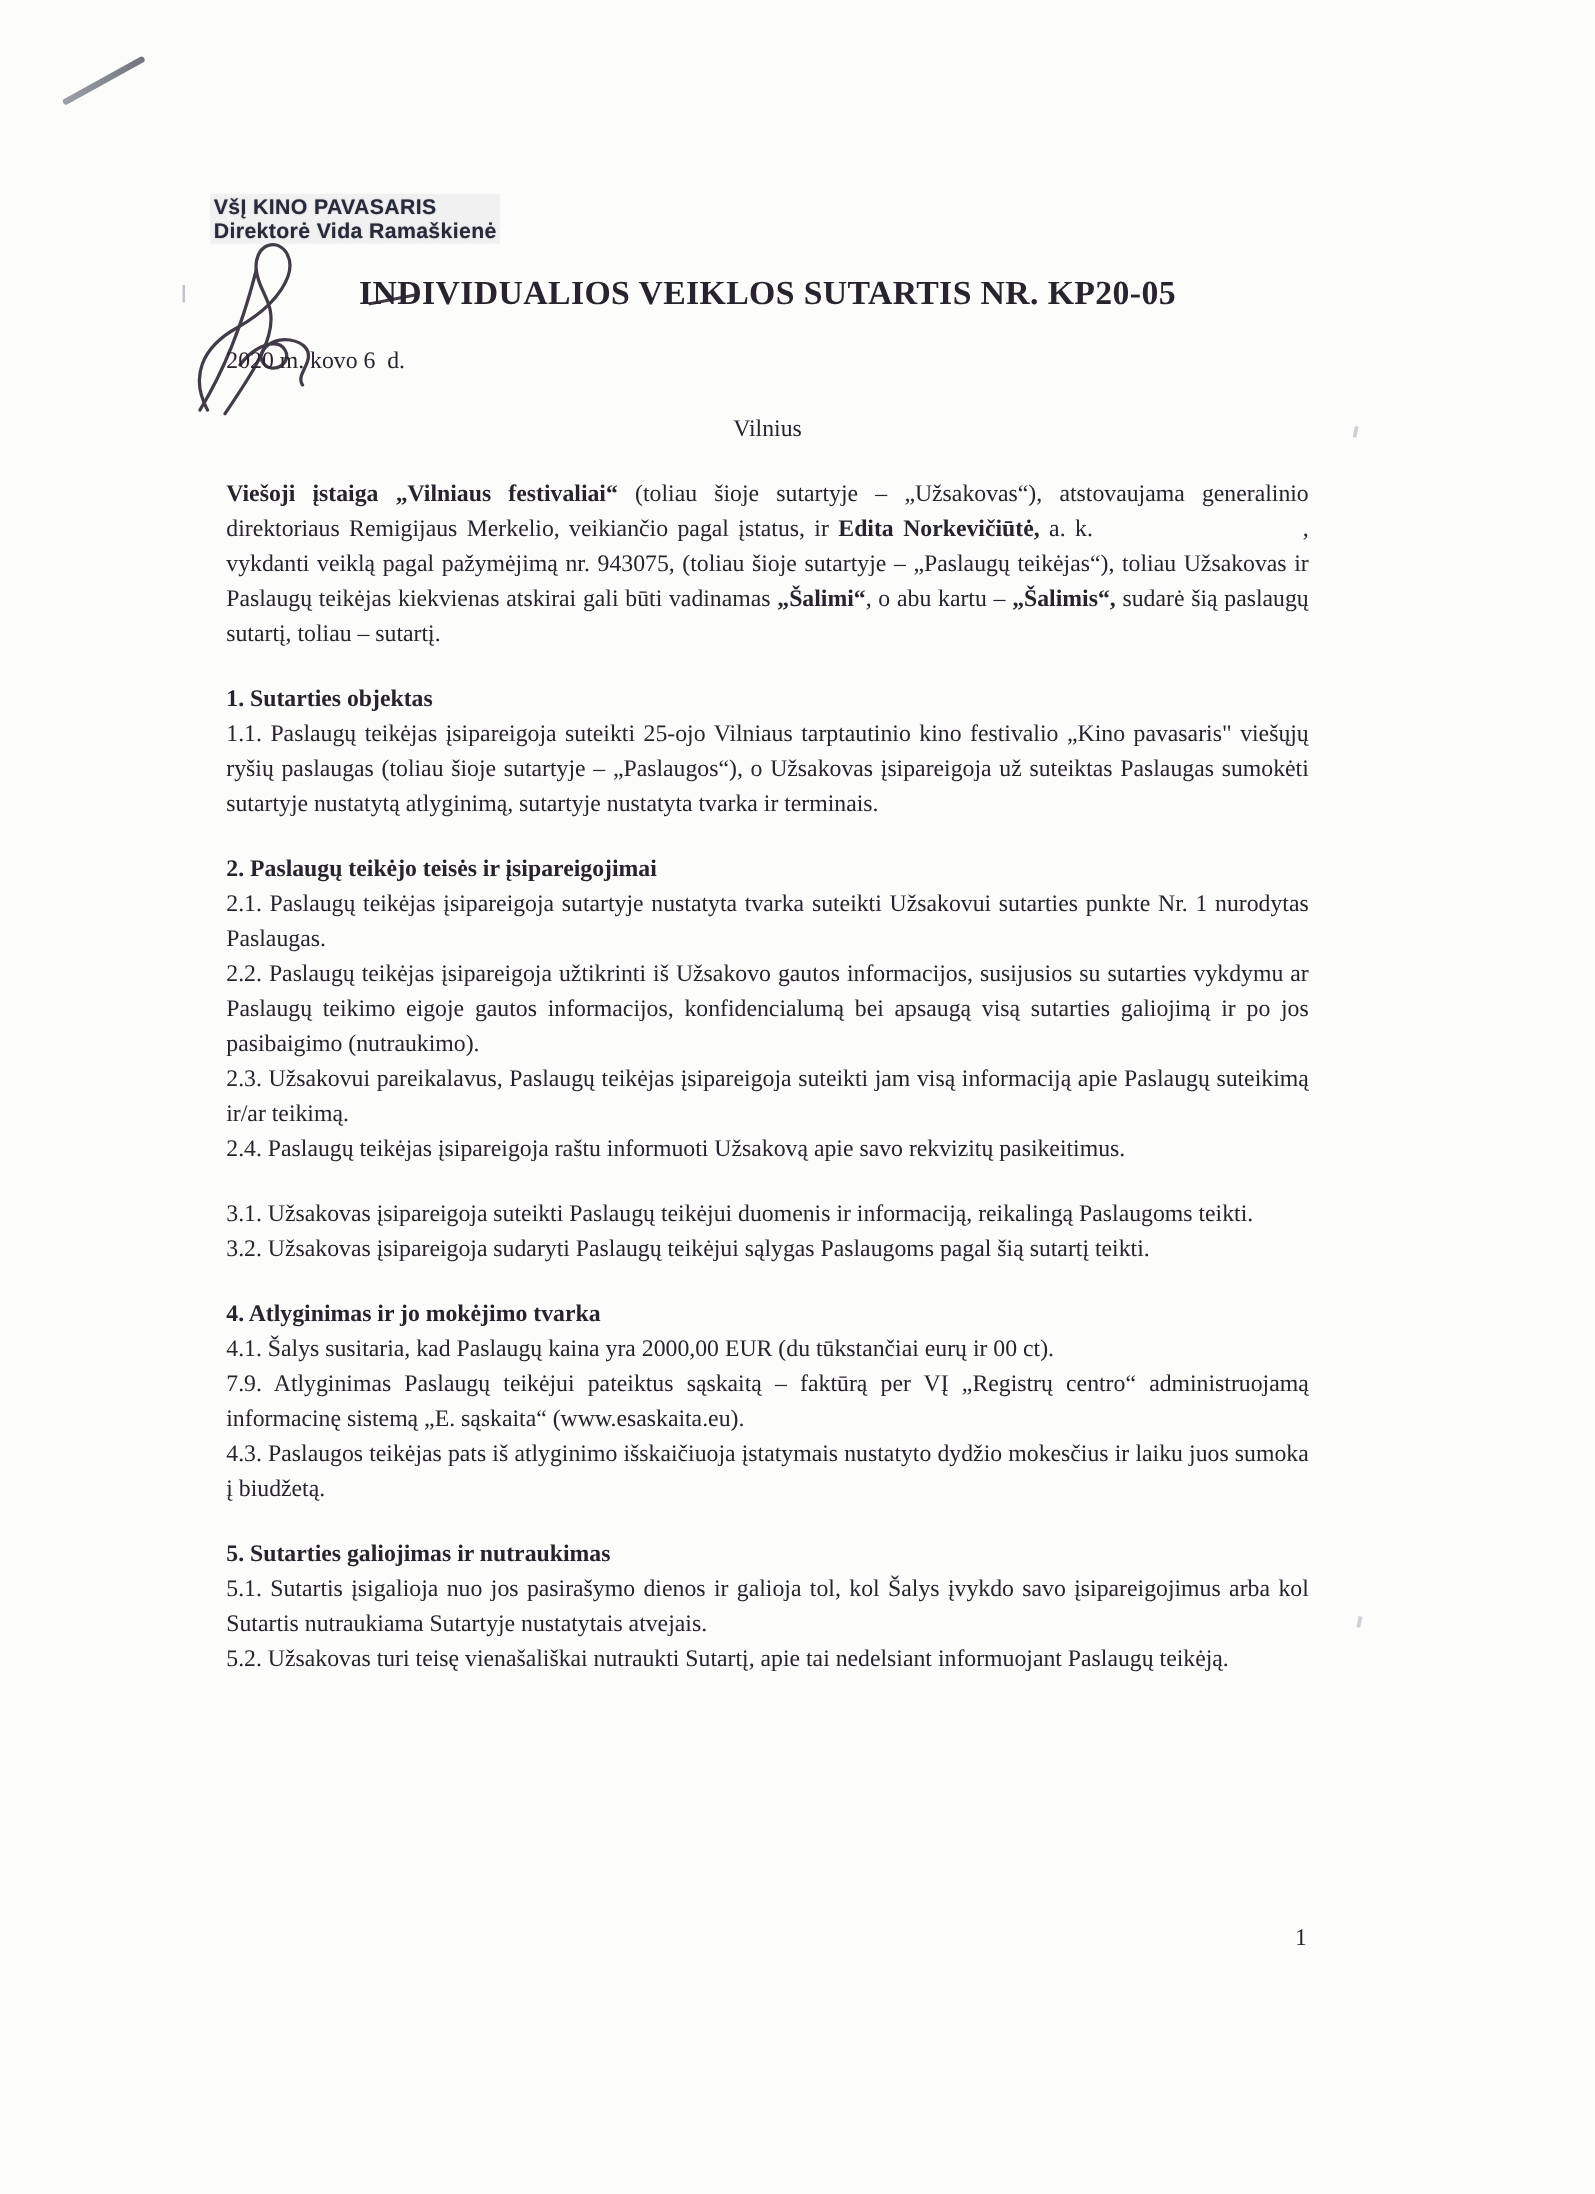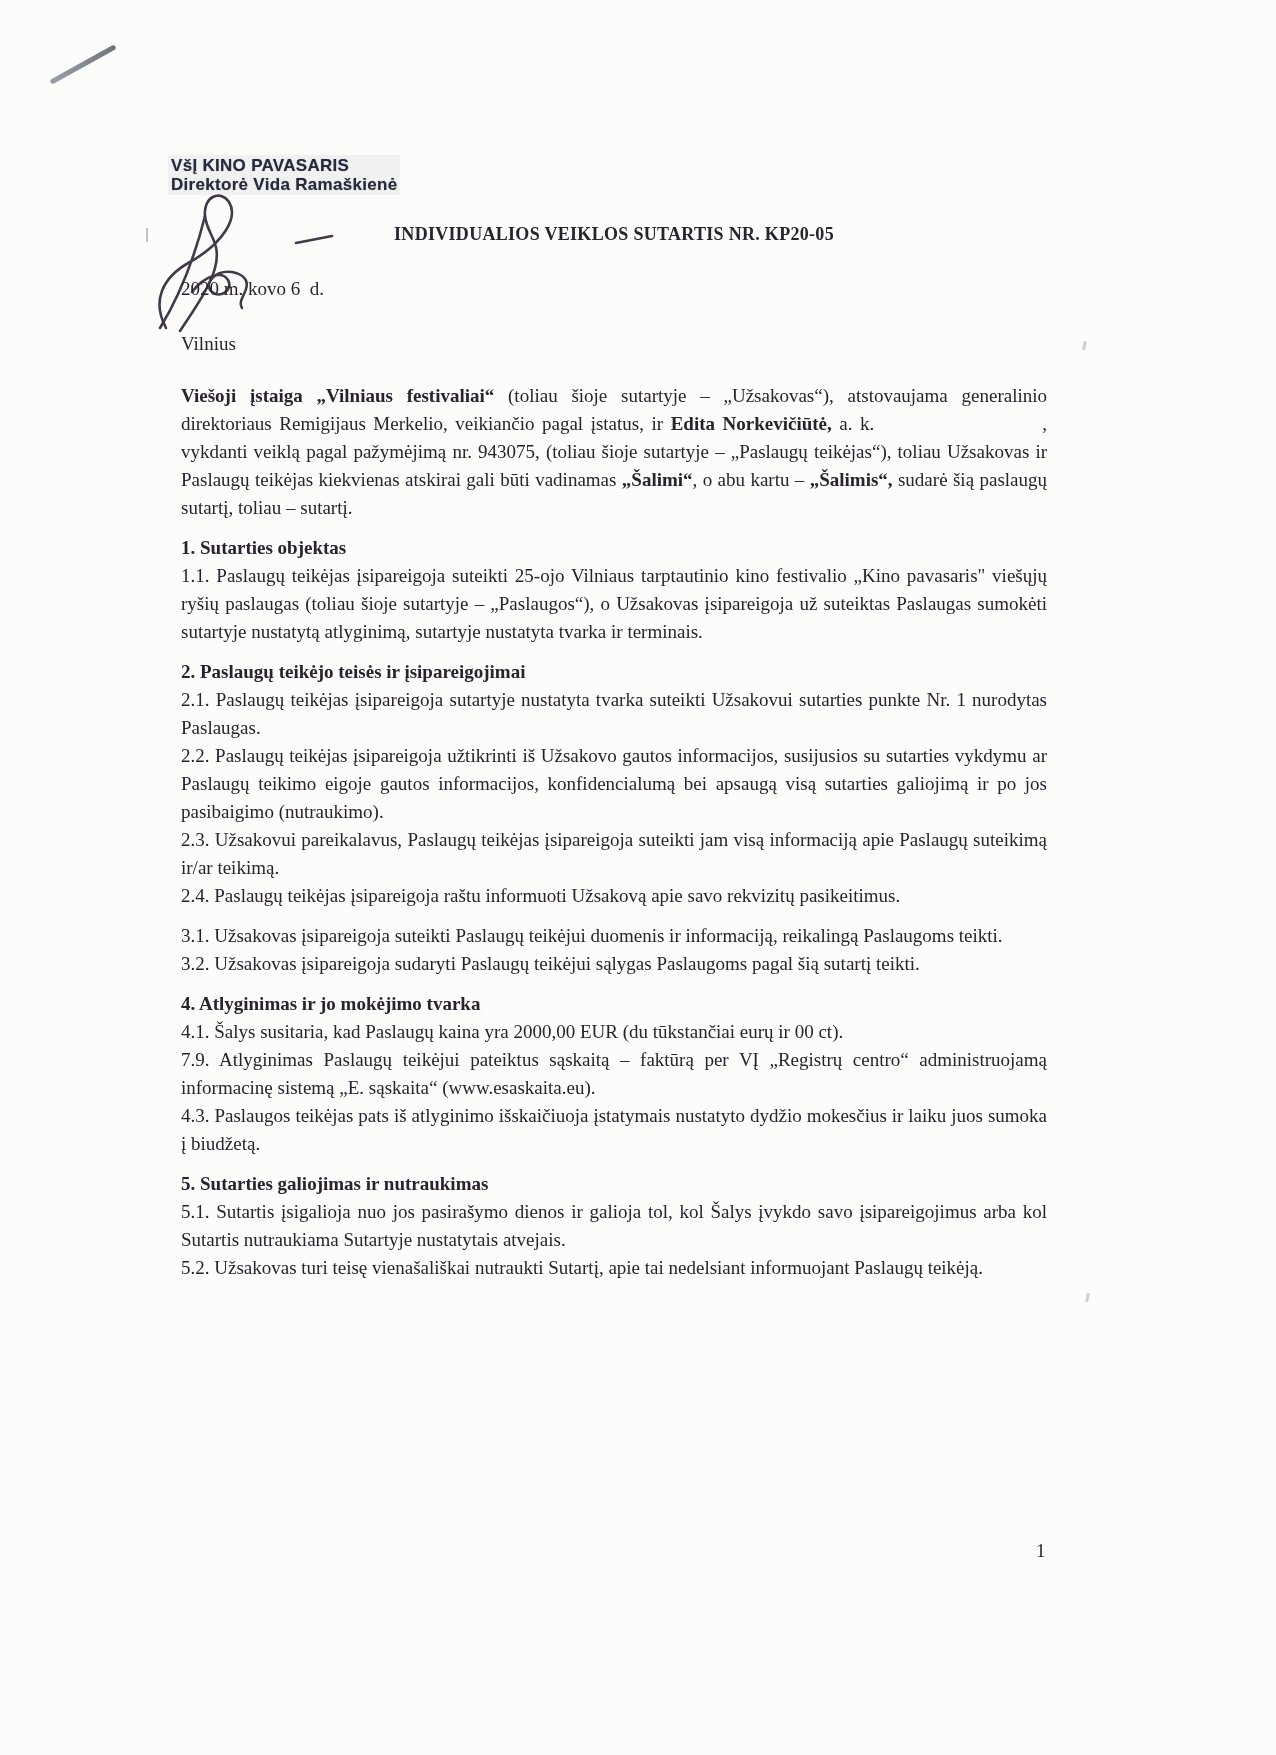--- a/index.html
+++ b/index.html
@@ -57,39 +57,40 @@
   .content {
     position: absolute;
     left: 181px; top: 220px;
     width: 866px;
     font-size: 19px;
     line-height: 28px;
   }
   .doc-title {
     text-align: center;
     font-weight: 700;
-    font-size: 18px;
+    font-size: 27px;
     letter-spacing: 0.3px;
     margin: 0;
   }
   .doc-date {
     text-align: left;
     margin: 27px 0 0 0;
     white-space: pre-wrap;
   }
   .doc-city {
+    text-align: center;
     margin: 27px 0 0 0;
   }
   .intro {
     margin: 24px 0 0 0;
     text-align: justify;
   }
   .b { font-weight: 700; }
   .gap { display: inline-block; width: 168px; }
-  .section { margin-top: 12px; }
+  .section { margin-top: 24px; }
   .heading { margin: 0; font-weight: 700; }
   .clause { margin: 0; text-align: justify; }
 
   .page-number {
     position: absolute;
     left: 1036px; top: 1540px;
     font-size: 19px;
   }
 </style>
 </head>

